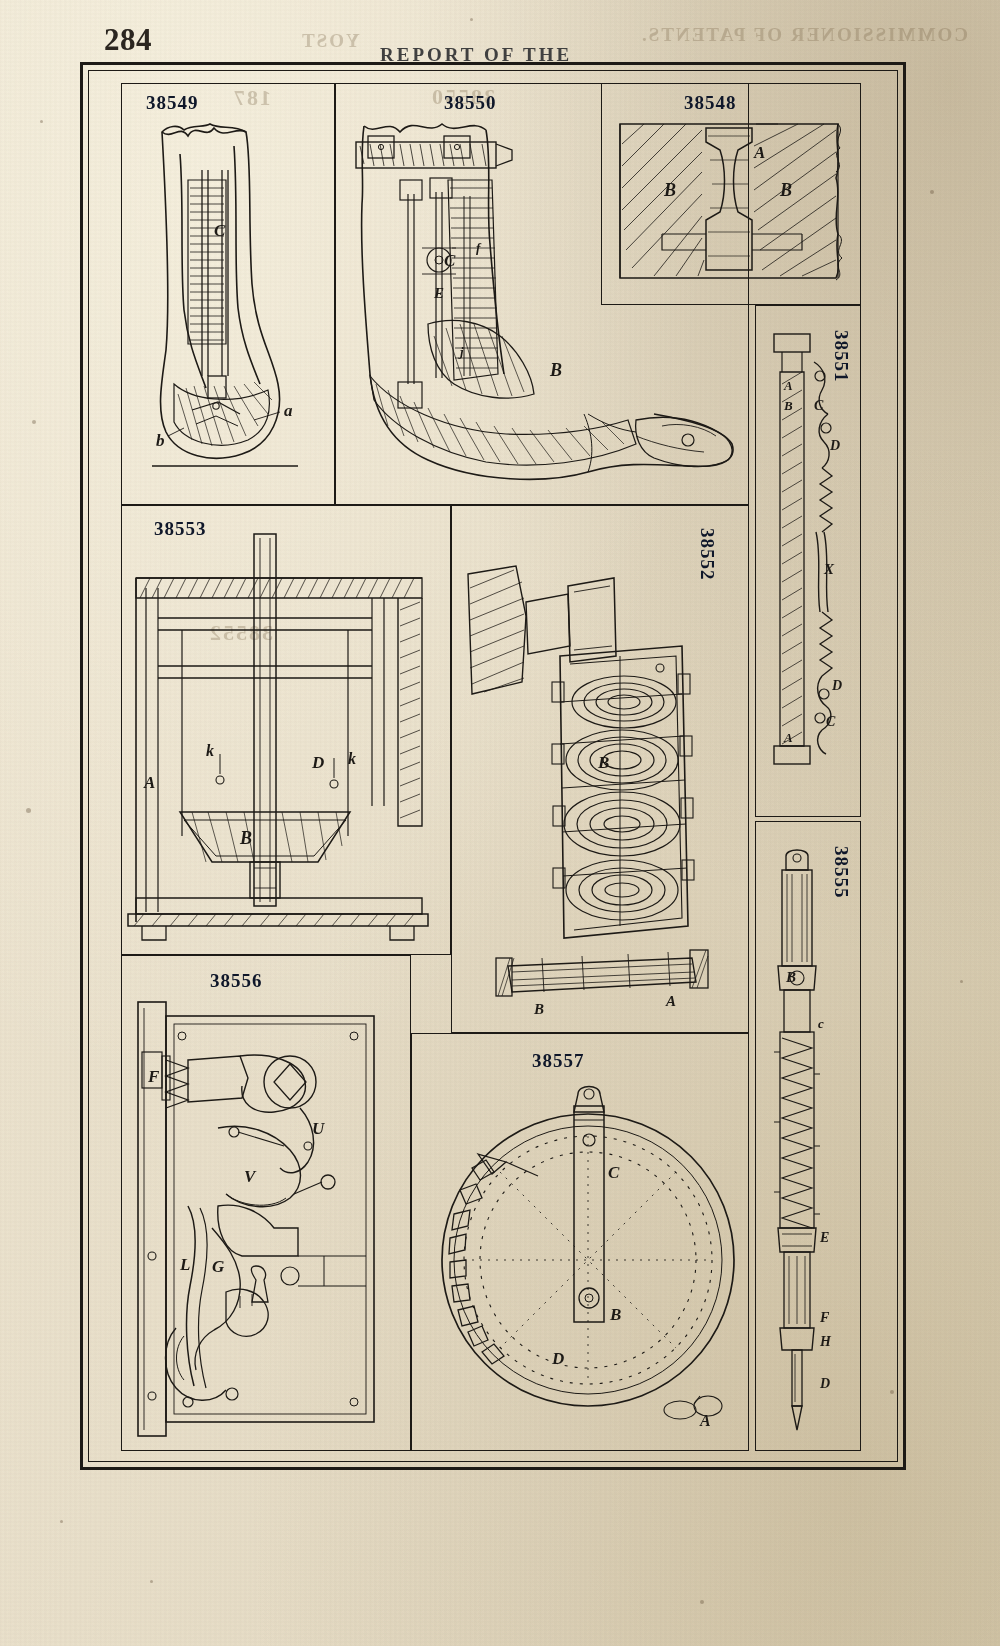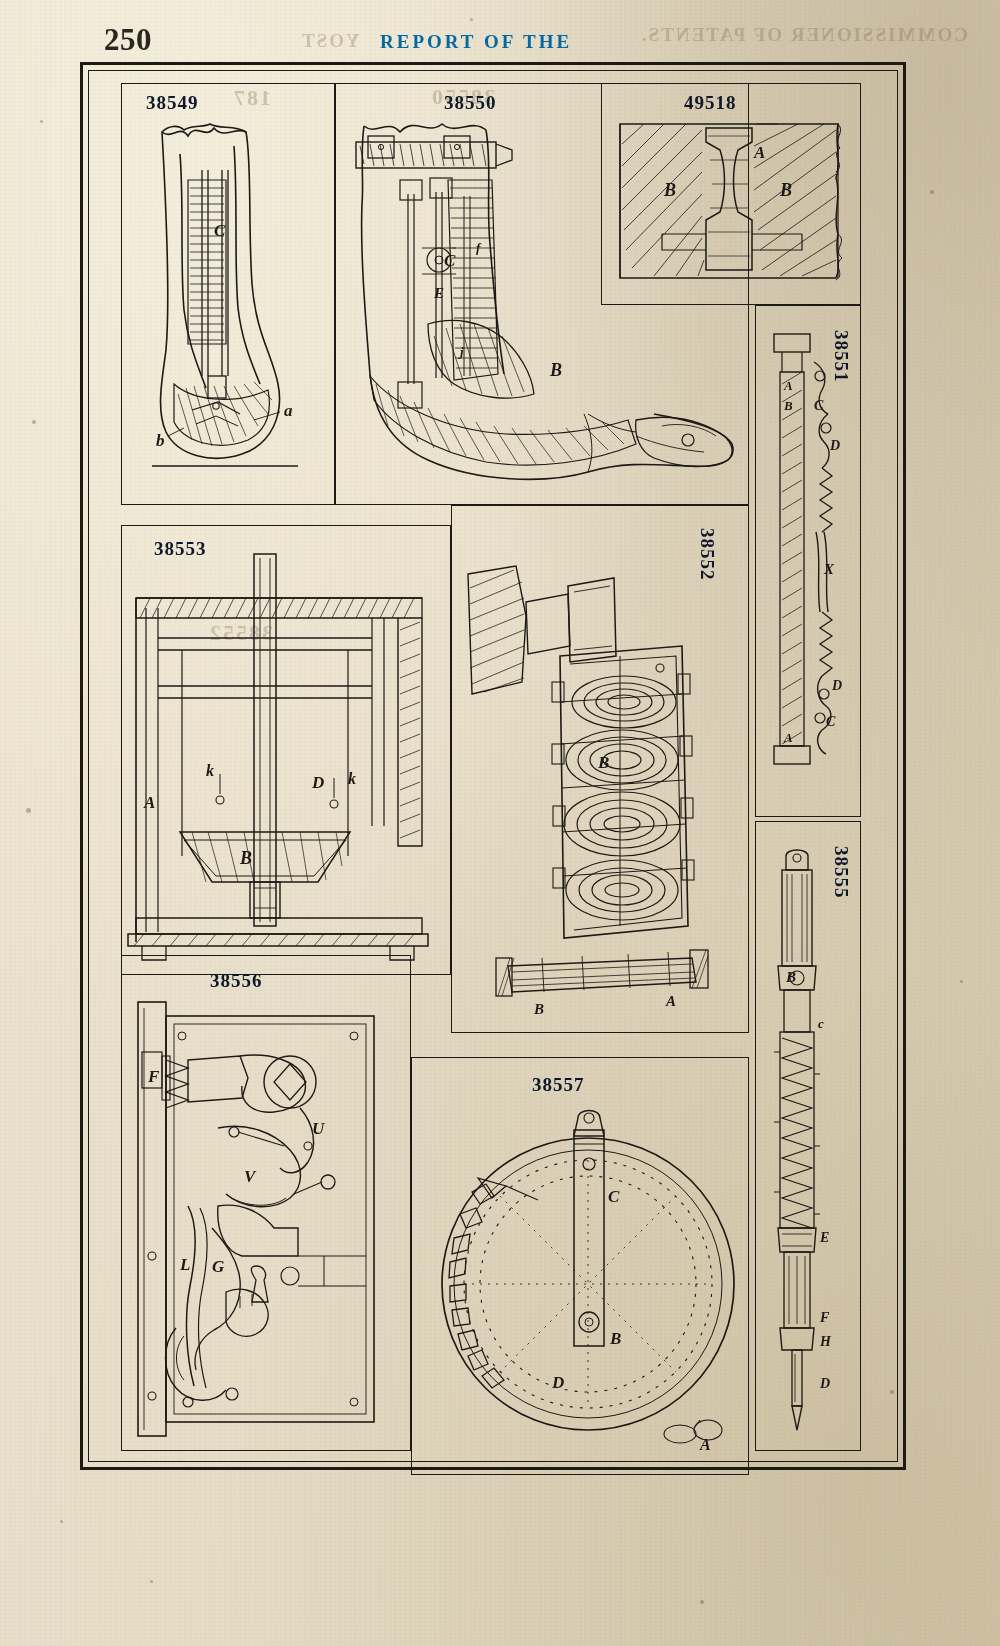--- a/index.html
+++ b/index.html
@@ -26,21 +26,21 @@
   }
   .specks{position:absolute;left:0;top:0;width:1000px;height:1646px;pointer-events:none;}
   .specks i{position:absolute;background:rgba(90,70,45,0.35);border-radius:50%;}
 
   
   .folio{
     position:absolute;left:104px;top:22px;font-size:31px;font-weight:700;color:#2b2620;
     letter-spacing:.5px;
   }
   .runhead{
-    position:absolute;left:380px;top:31px;font-size:19px;font-weight:700;color:#0369a1;
+    position:absolute;left:380px;top:44px;font-size:19px;font-weight:700;color:#404040;
     letter-spacing:3px;
   }
   
   .bleed{
     position:absolute;color:rgba(120,100,70,0.30);font-weight:700;letter-spacing:2px;
     transform:scaleX(-1);
   }
   .bleed.b1{left:300px;top:30px;font-size:19px;}
   .bleed.b2{left:640px;top:24px;font-size:19px;}
   .bleed.b3{left:232px;top:85px;font-size:22px;}
@@ -86,21 +86,21 @@
   <i style="left:700px;top:1600px;width:4px;height:4px;"></i>
   <i style="left:150px;top:1580px;width:3px;height:3px;"></i>
 </div>
 
 <div class="bleed b1">YOST</div>
 <div class="bleed b2">COMMISSIONER OF PATENTS.</div>
 <div class="bleed b3">187</div>
 <div class="bleed b4">38550</div>
 <div class="bleed b5">38552</div>
 
-<div class="folio">250</div>
+<div class="folio">284</div>
 <div class="runhead">REPORT OF THE</div>
 
 <div class="plate">
 
   <div class="cell" style="left:38px;top:18px;width:212px;height:420px;">
     <div class="fignum" style="left:24px;top:8px;">38549</div>
     <svg width="210" height="418" viewBox="0 0 210 418">
       <g fill="none" stroke="#1d1a16" stroke-width="1.6">
 
         <path d="M40 48 C46 42 56 40 62 46 C70 40 82 44 88 40 C98 46 112 40 124 48
@@ -221,21 +221,21 @@
       </g>
       <text class="lbl" x="108" y="182" font-size="17">C</text>
       <text class="lbl" x="98" y="214" font-size="15">E</text>
       <text class="lbl" x="140" y="168" font-size="13">f</text>
       <text class="lbl" x="124" y="272" font-size="13">j</text>
       <text class="lbl" x="214" y="292" font-size="18">B</text>
     </svg>
   </div>
 
   <div class="cell" style="left:518px;top:18px;width:258px;height:220px;">
-    <div class="fignum" style="left:82px;top:8px;">49518</div>
+    <div class="fignum" style="left:82px;top:8px;">38548</div>
     <svg width="256" height="218" viewBox="0 0 256 218">
       <g fill="none" stroke="#1d1a16" stroke-width="1.6">
 
         <path d="M18 40 L236 40 C232 58 240 76 234 94 C240 112 230 132 236 150
                  C232 168 240 182 234 194 L18 194 Z" stroke-width="1.5"></path>
 
         <path d="M104 44 L150 44 L150 58 L136 66 C130 84 130 110 136 128 L150 136
                  L150 186 L104 186 L104 136 L118 128 C124 110 124 84 118 66 L104 58 Z" stroke-width="1.5"></path>
 
         <path d="M18 40 L18 194 M236 40 L236 194" stroke-width="1.2"></path>
@@ -309,21 +309,21 @@
       <text class="lbl" x="28" y="104" font-size="13">B</text>
       <text class="lbl" x="58" y="104" font-size="14">C</text>
       <text class="lbl" x="74" y="144" font-size="14">D</text>
       <text class="lbl" x="68" y="268" font-size="15">X</text>
       <text class="lbl" x="76" y="384" font-size="14">D</text>
       <text class="lbl" x="70" y="420" font-size="14">C</text>
       <text class="lbl" x="28" y="436" font-size="13">A</text>
     </svg>
   </div>
 
-  <div class="cell" style="left:38px;top:460px;width:328px;height:448px;text-align:right;">
+  <div class="cell" style="left:38px;top:440px;width:328px;height:448px;text-align:right;">
     <div class="fignum" style="left:32px;top:12px;">38553</div>
     <svg width="326" height="446" viewBox="0 0 326 446">
       <g fill="none" stroke="#1d1a16" stroke-width="1.5">
 
         <path d="M14 72 L14 416" stroke-width="1.6"></path>
         <path d="M14 72 L300 72" stroke-width="1.6"></path>
         <path d="M24 82 L24 406 M36 82 L36 406" stroke-width="1.2"></path>
 
         <path d="M14 72 L300 72 L300 92 L14 92 Z" stroke-width="1.3"></path>
         <g stroke-width="0.75">
@@ -567,21 +567,21 @@
         <path d="M202 300 L202 330" stroke-width="1.0"></path>
       </g>
       <text class="lbl" x="26" y="126" font-size="17">F</text>
       <text class="lbl" x="190" y="178" font-size="17">U</text>
       <text class="lbl" x="122" y="226" font-size="17">V</text>
       <text class="lbl" x="58" y="314" font-size="17">L</text>
       <text class="lbl" x="90" y="316" font-size="17">G</text>
     </svg>
   </div>
 
-  <div class="cell" style="left:328px;top:992px;width:336px;height:416px;">
+  <div class="cell" style="left:328px;top:968px;width:336px;height:416px;">
     <div class="fignum" style="left:120px;top:16px;">38557</div>
     <svg width="334" height="414" viewBox="0 0 334 414">
       <g fill="none" stroke="#1d1a16" stroke-width="1.5">
 
         <circle cx="176" cy="226" r="146" stroke-width="1.7"></circle>
         <circle cx="176" cy="226" r="134" stroke-width="1.0"></circle>
 
         <g stroke-width="1.1" stroke-dasharray="3 7">
           <circle cx="176" cy="226" r="124"></circle>
           <circle cx="176" cy="226" r="108"></circle>

